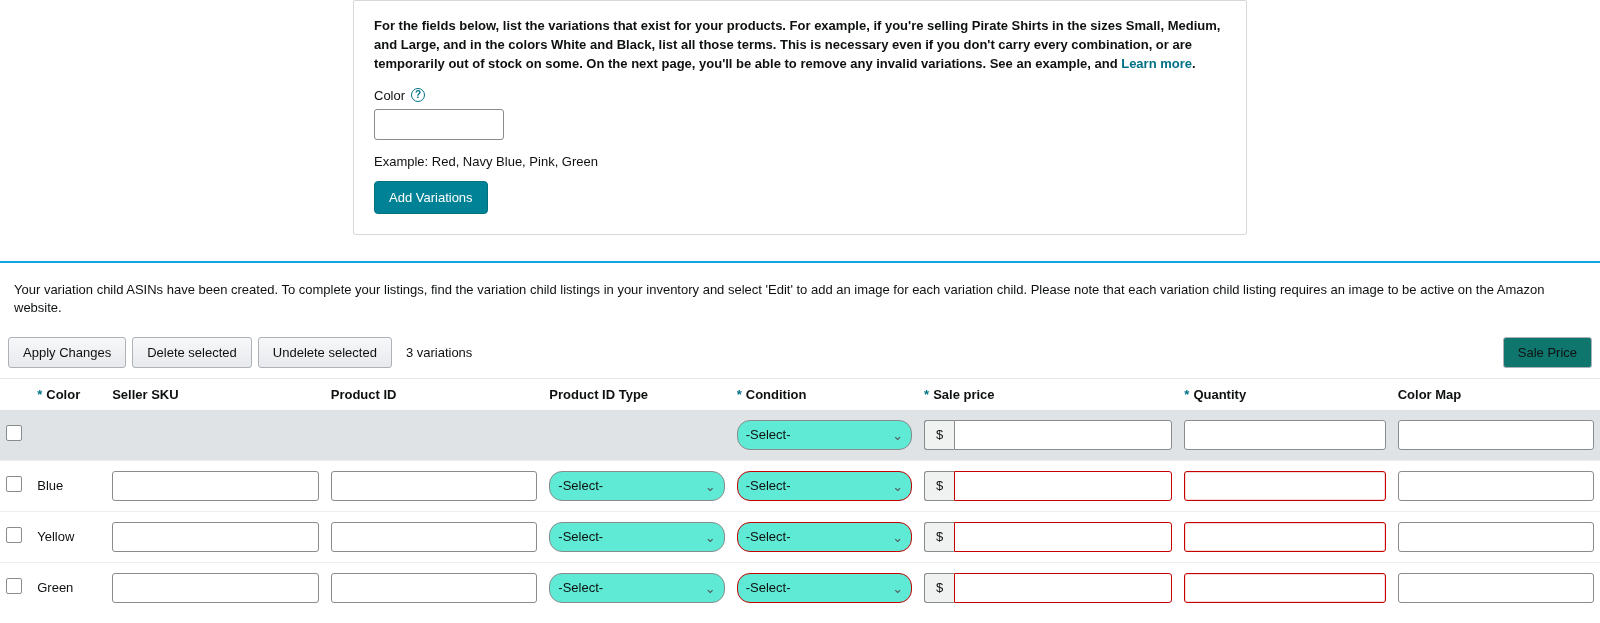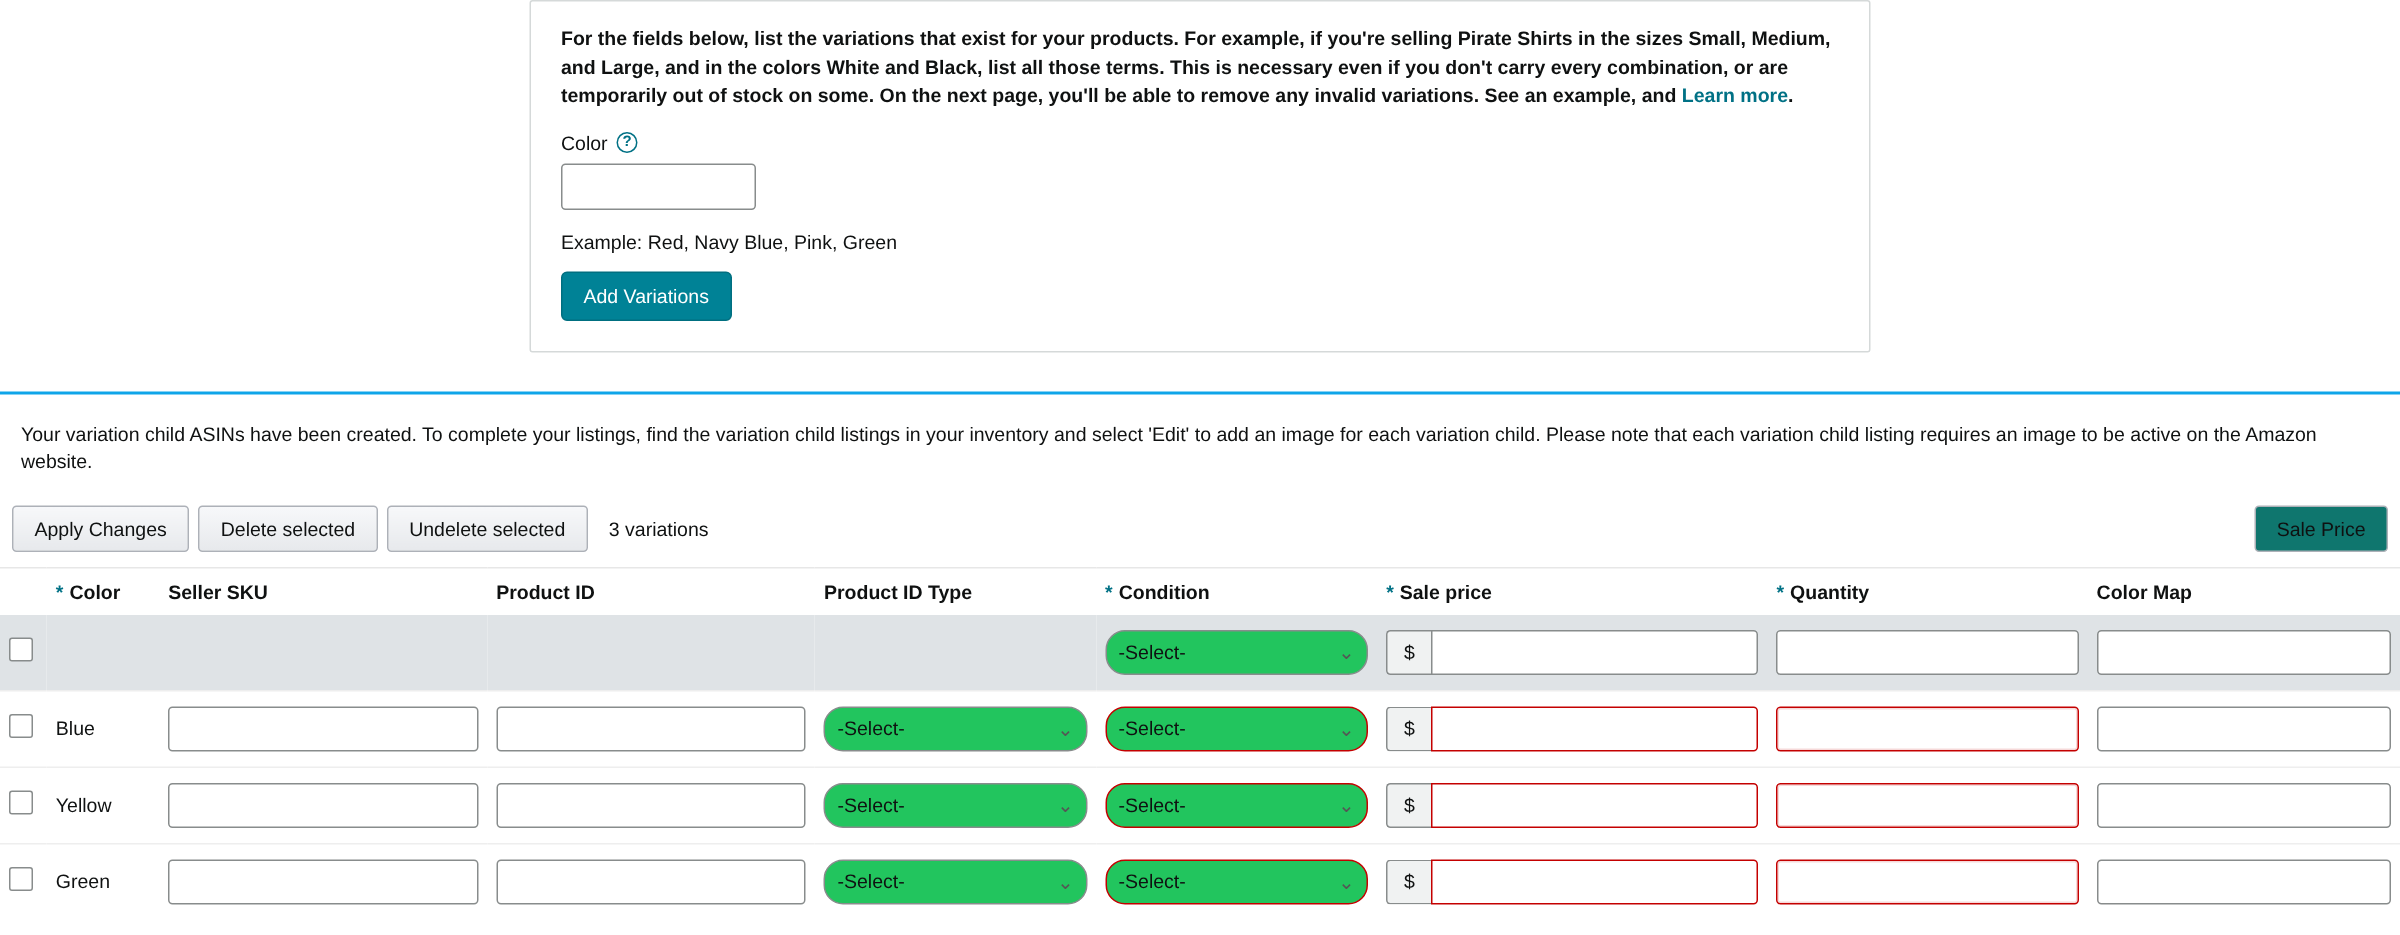--- a/index.html
+++ b/index.html
@@ -78,21 +78,21 @@
     width: 16px; height: 16px; border: 1px solid #888C8C; border-radius: 2px;
     background: #fff; display: inline-block; cursor: pointer;
   }
   .cell-input {
     width: 100%; height: 30px; border: 1px solid #888C8C; border-radius: 3px;
     padding: 4px 6px; font-size: 13px; background: #fff;
   }
   .cell-input.error { border-color: #c40000; box-shadow: 0 0 0 1px rgba(196,0,0,0.15) inset; }
   .select {
     width: 100%; height: 30px; border: 1px solid #888C8C; border-radius: 13px;
-    background: #22c55e; padding: 4px 30px 4px 8px; font-size: 13px;
+    background: #5eead4; padding: 4px 30px 4px 8px; font-size: 13px;
     position: relative; display: flex; align-items: center; cursor: pointer;
   }
   .select.error { border-color: #c40000; }
   .select .chev {
     position: absolute; right: 8px; top: 50%; transform: translateY(-50%);
     color: #555;
   }
   .price-wrap { display: flex; align-items: stretch; }
   .price-prefix {
     width: 30px; border: 1px solid #888C8C; border-right: none;

